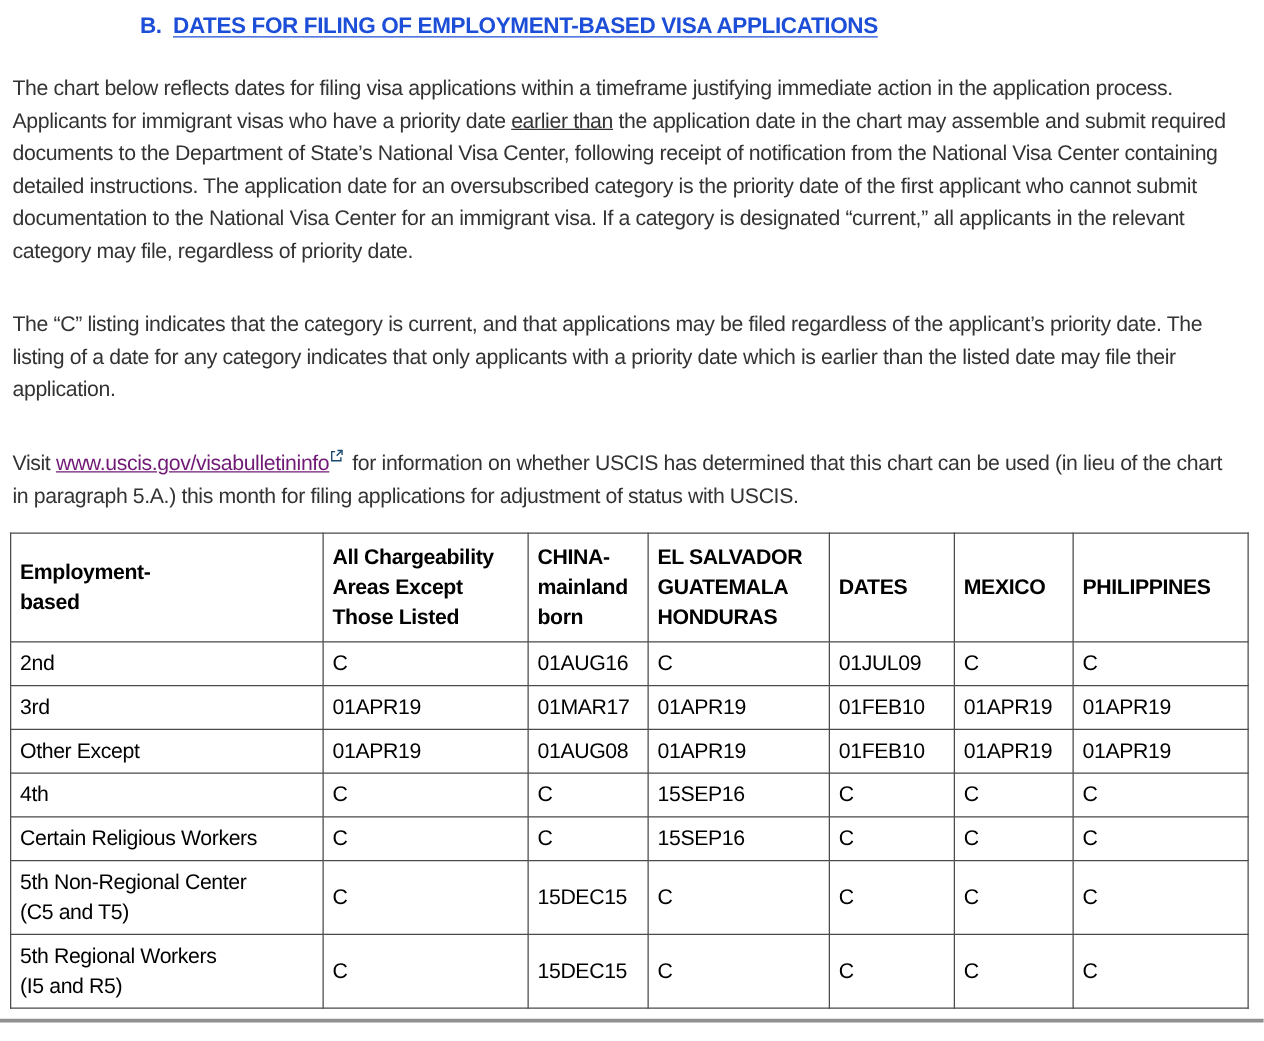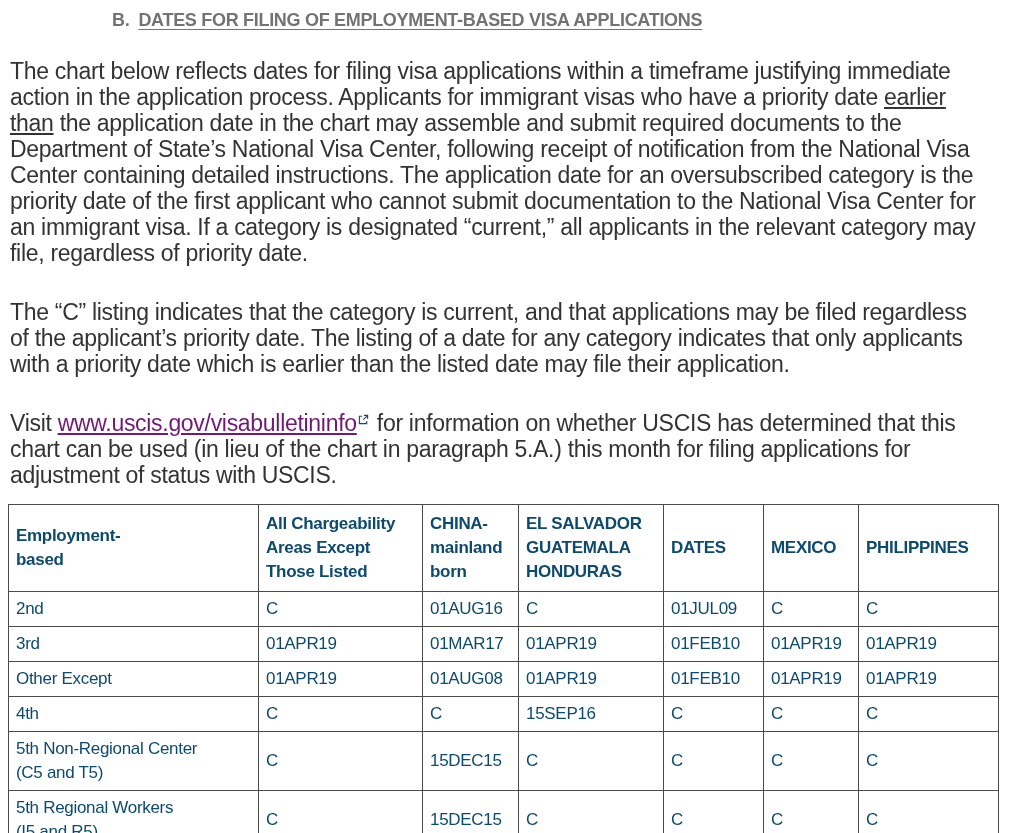--- a/index.html
+++ b/index.html
@@ -12,27 +12,27 @@
   .page {
     width: 1011px;
     min-height: 833px;
     position: relative;
     padding-bottom: 4px;
   }
   .section-title {
     margin: 10px 0 0 112px;
     font-size: 18px;
     font-weight: bold;
-    color: #737373;
+    color: #1d4ed8;
     letter-spacing: -0.3px;
   }
   .section-title .prefix { margin-right: 9px; }
   .section-title .title-text { text-decoration: underline; text-underline-offset: 3px; }
   .para {
-    font-size: 23px;
+    font-size: 17px;
     line-height: 26px;
     letter-spacing: -0.3px;
     margin: 33px 14px 0 10px;
     max-width: 980px;
     color: #333333;
   }
   .para.first { margin-top: 27px; }
   .u { text-decoration: underline; }
   .b { font-weight: normal; }
   a.link {
@@ -49,21 +49,21 @@
     color: #19486f;
     line-height: 0;
   }
   table.filing-table {
     border-collapse: collapse;
     table-layout: fixed;
     width: 990px;
     margin: 16px 0 0 8px;
     font-size: 17px;
     letter-spacing: -0.3px;
-    color: #0c4a6e;
+    color: #000000;
   }
   table.filing-table th, table.filing-table td {
     border: 1px solid #4a4a4a;
     padding: 5px 7px;
     text-align: left;
     vertical-align: middle;
     white-space: pre-line;
     line-height: 24px;
     overflow: hidden;
   }
@@ -157,20 +157,29 @@
         <tr>
           <td>4th</td>
           <td>C</td>
           <td>C</td>
           <td>15SEP16</td>
           <td>C</td>
           <td>C</td>
           <td>C</td>
         </tr>
         <tr>
+          <td>Certain Religious Workers</td>
+          <td>C</td>
+          <td>C</td>
+          <td>15SEP16</td>
+          <td>C</td>
+          <td>C</td>
+          <td>C</td>
+        </tr>
+        <tr>
           <td>5th Non-Regional Center
 (C5 and T5)</td>
           <td>C</td>
           <td>15DEC15</td>
           <td>C</td>
           <td>C</td>
           <td>C</td>
           <td>C</td>
         </tr>
         <tr>

